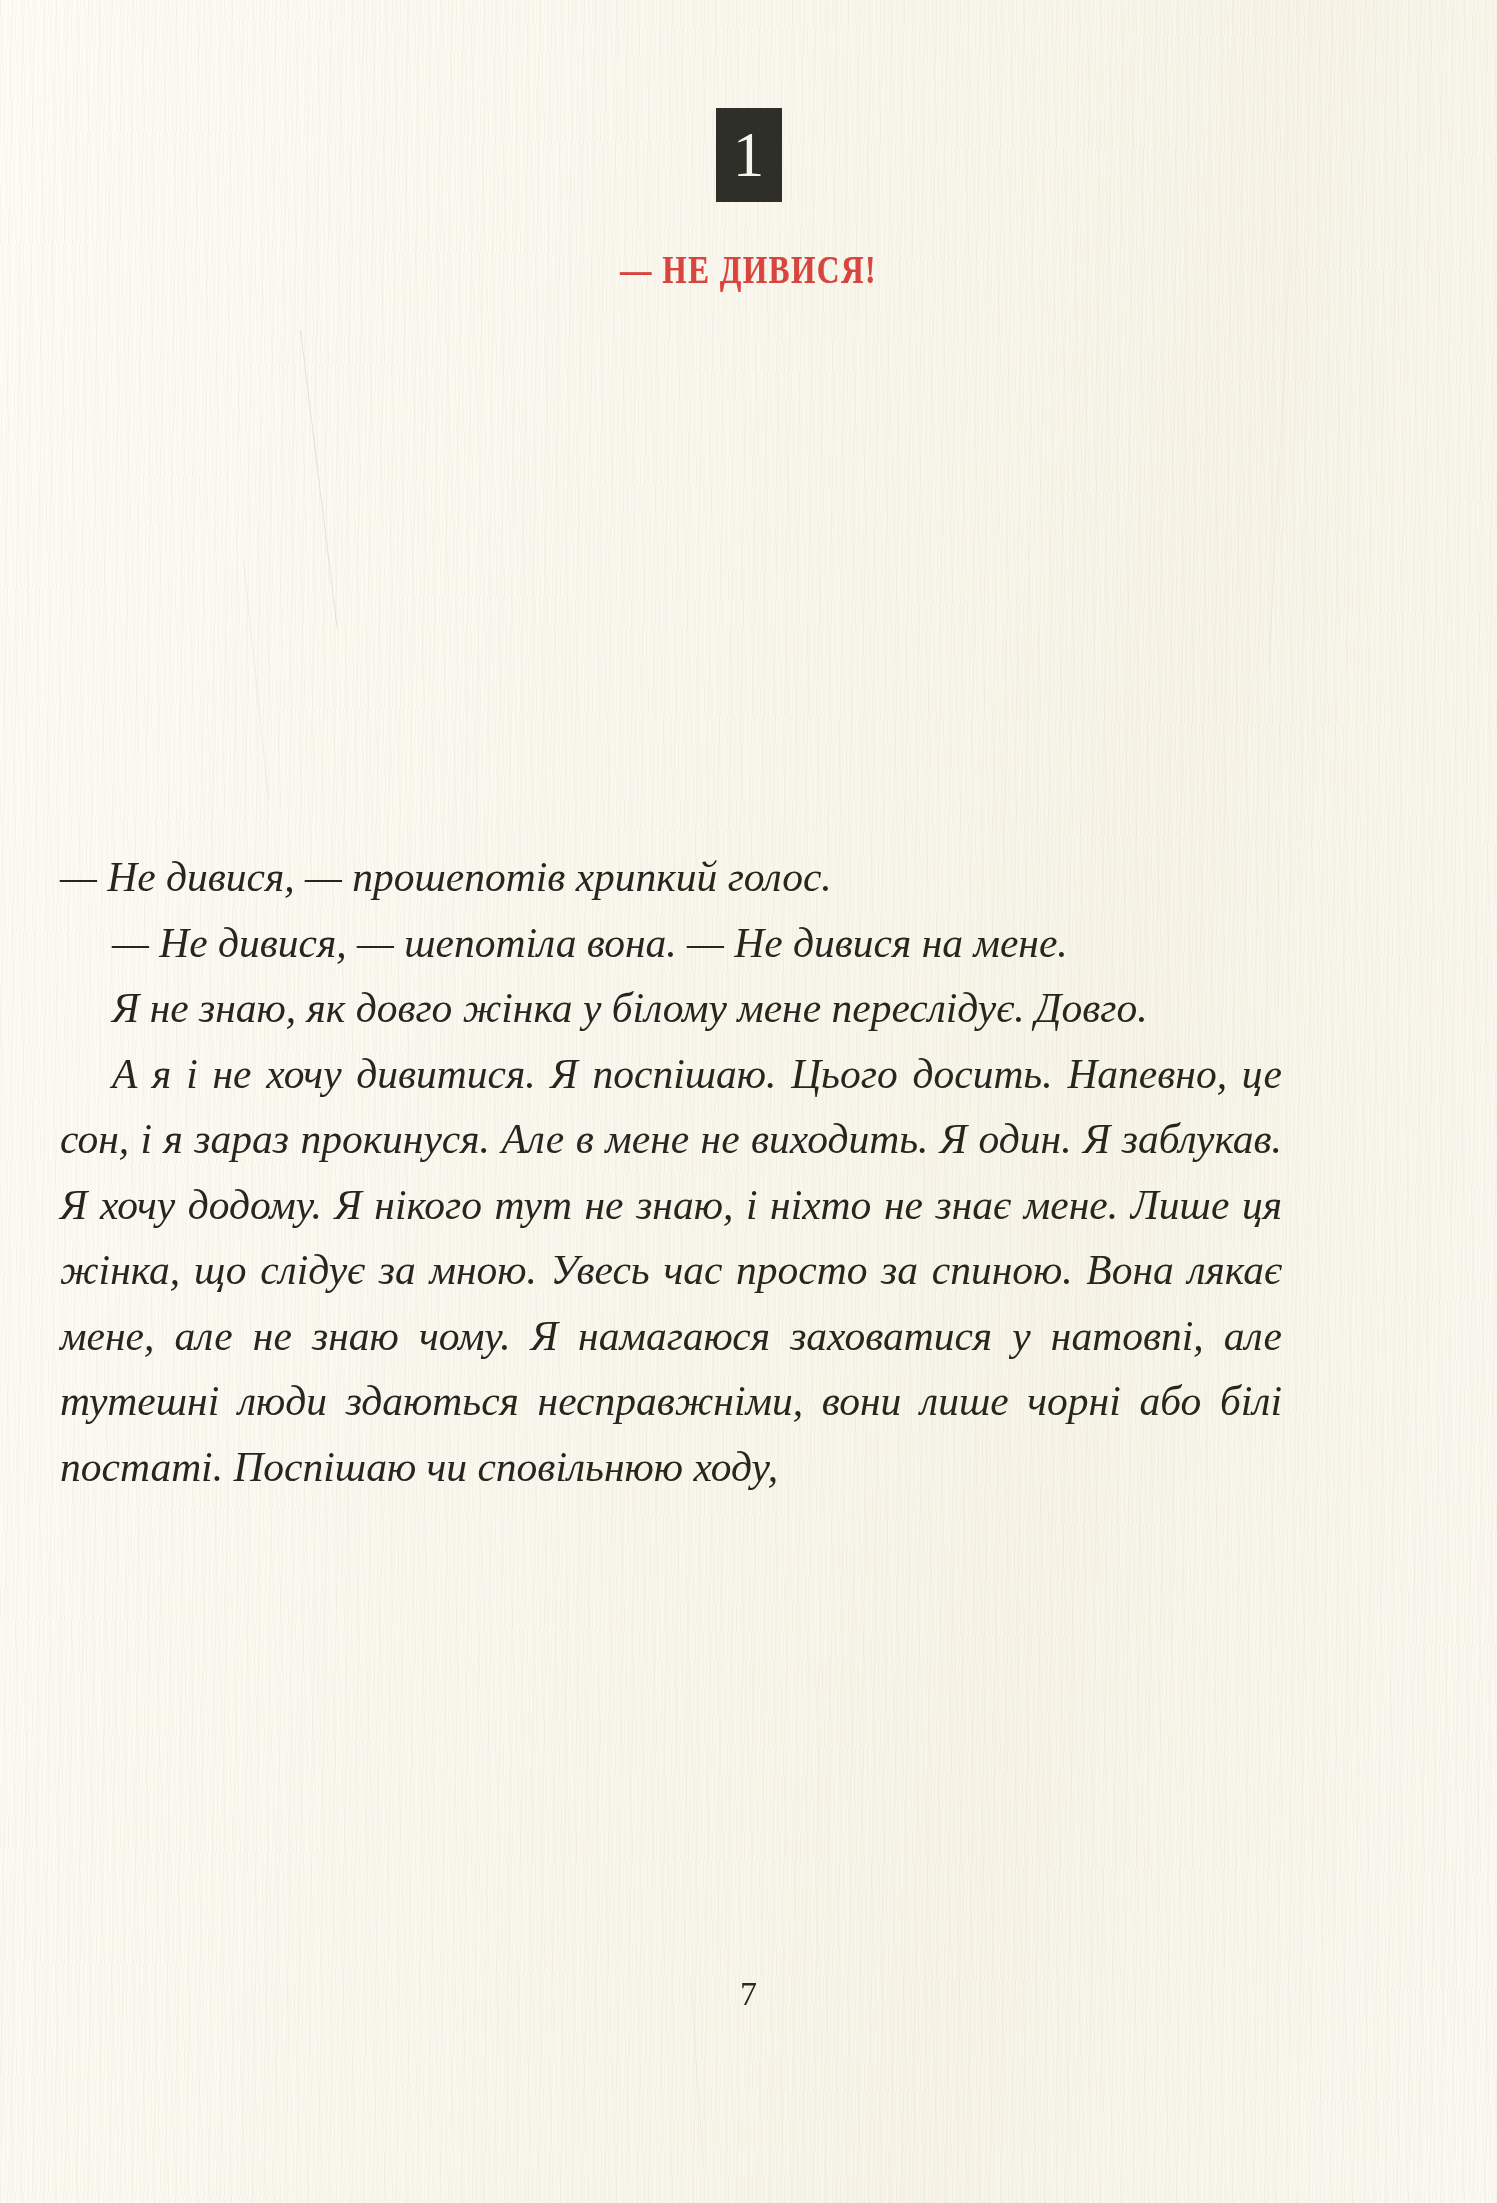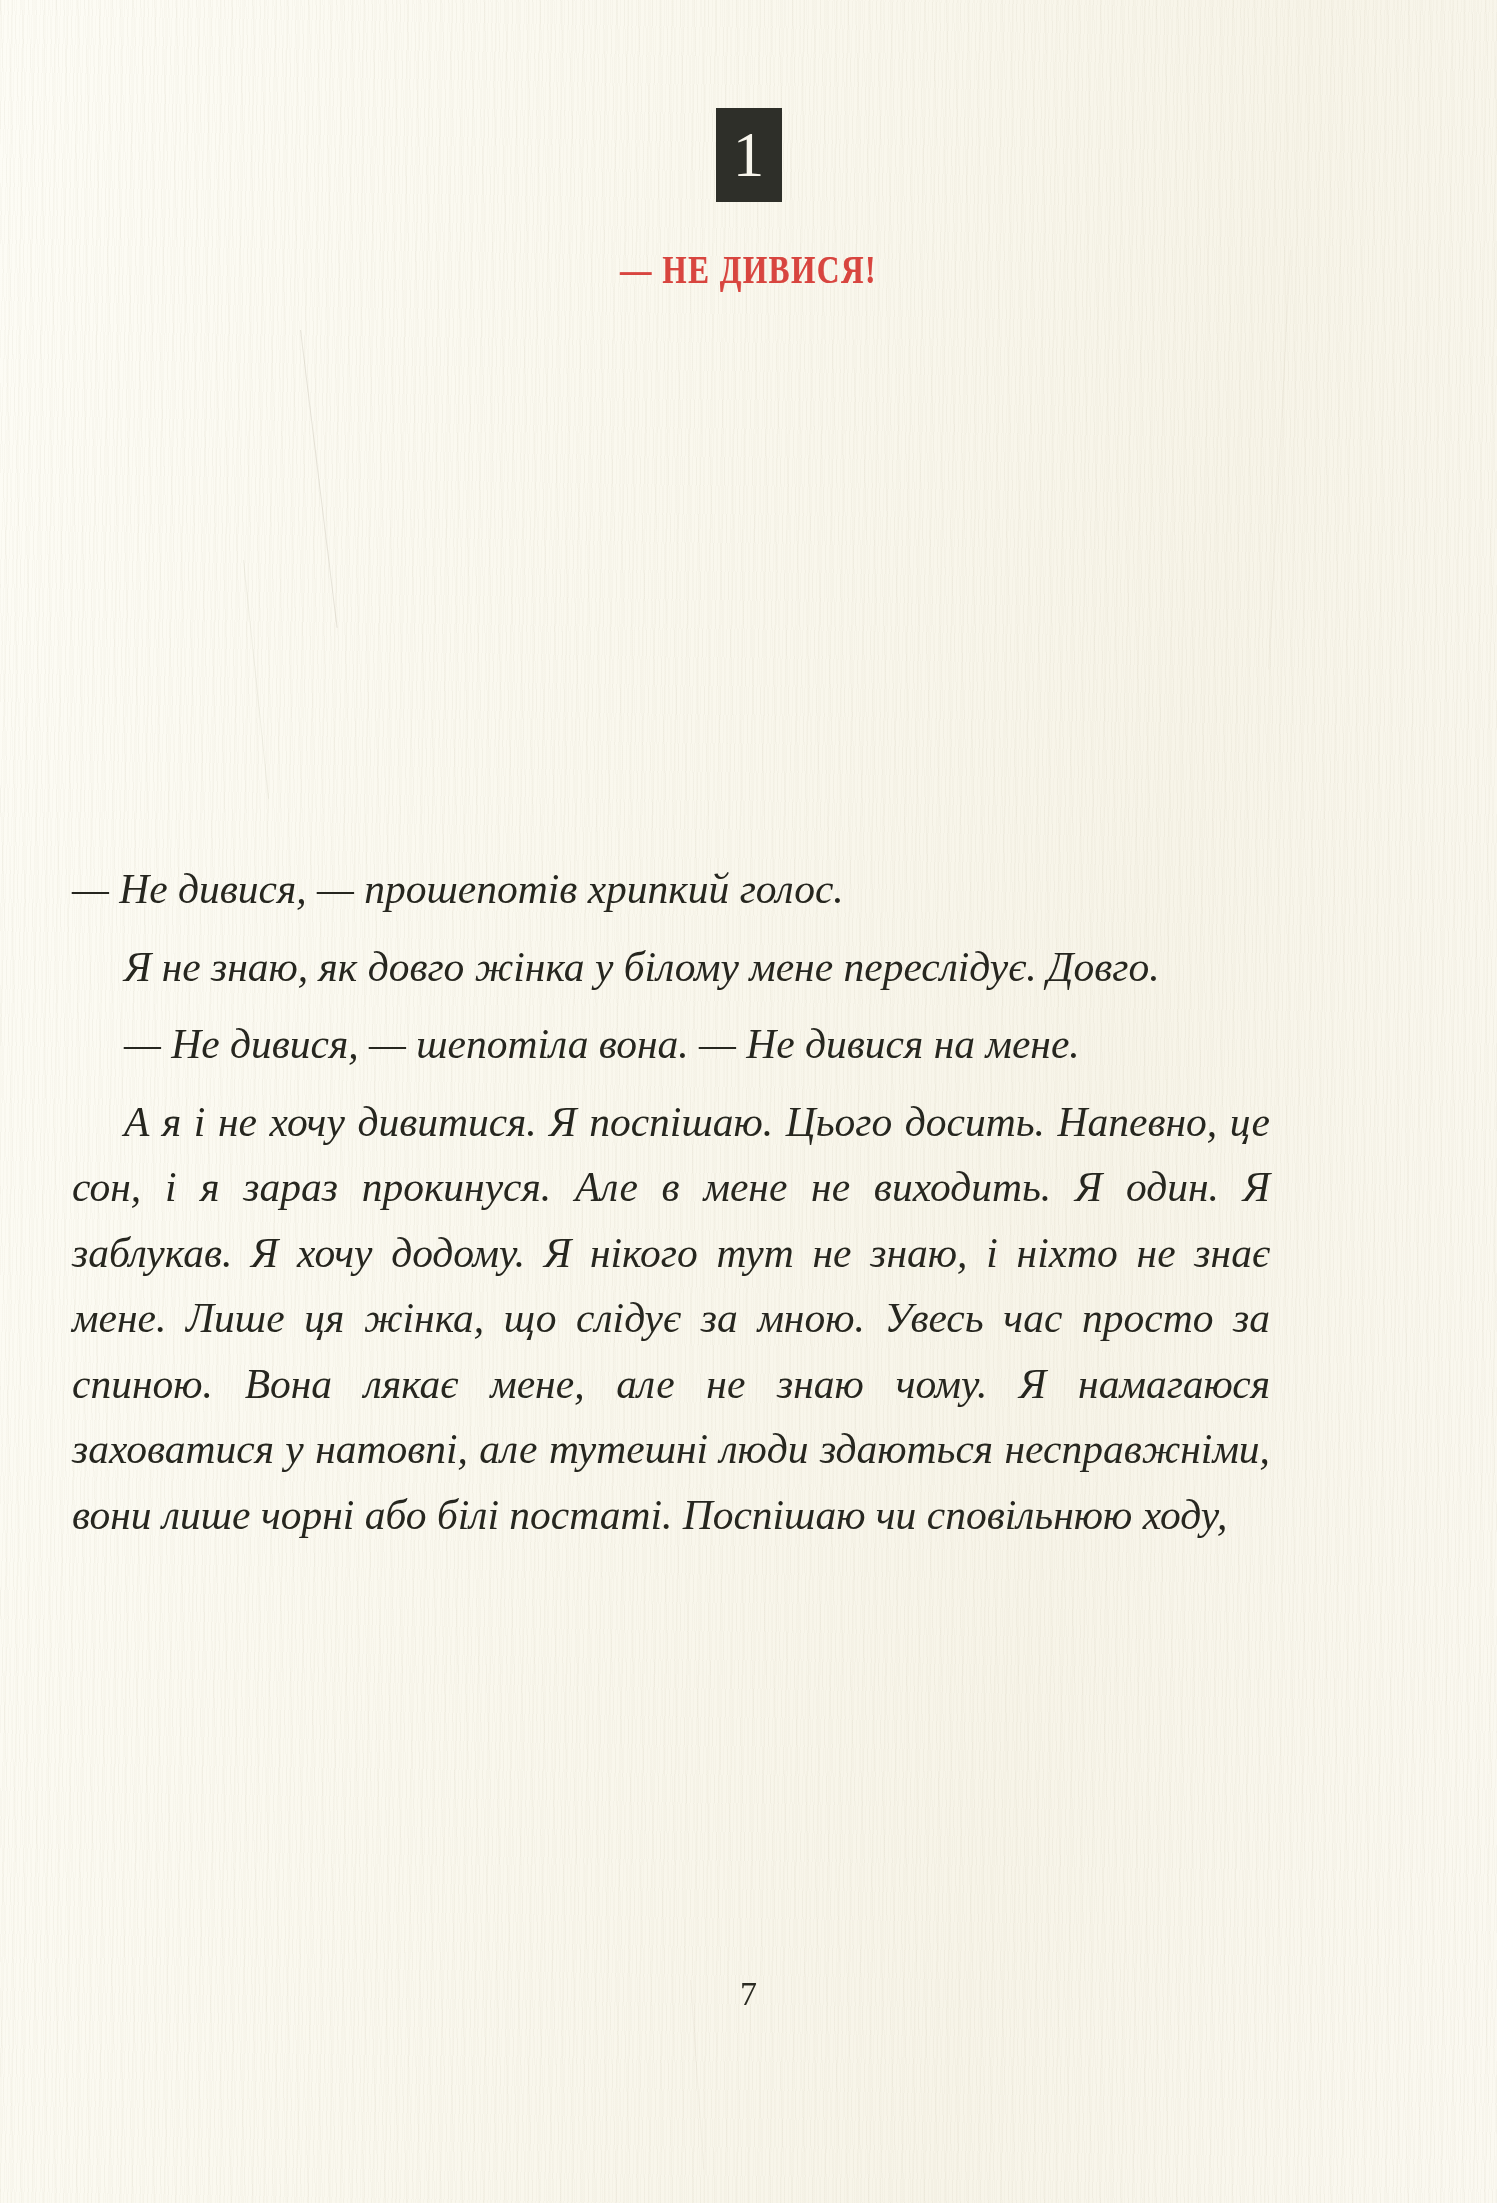--- a/index.html
+++ b/index.html
@@ -100,21 +100,21 @@
     color: #26261f;
     font-family: "Liberation Serif", "DejaVu Serif", serif;
     font-style: italic;
     font-size: 41.5px;
     line-height: 65.5px;
     text-align: justify;
     text-justify: inter-word;
   }
 
   .body-text p {
-    margin: 12px;
+    margin: 0;
     text-indent: 52px;
     hyphens: manual;
   }
   .body-text p.no-indent { text-indent: 0; }
 
   
   .folio {
     position: absolute;
     left: 0;
     right: 0;
@@ -136,20 +136,20 @@
   <div class="fibre c"></div>
   <div class="fibre d"></div>
 
   <div class="chapter-head">
     <div class="chapter-number-box">1</div>
     <div class="chapter-title">— НЕ ДИВИСЯ!</div>
   </div>
 
   <div class="body-text">
     <p class="no-indent">— Не дивися, — прошепотів хрипкий голос.</p>
+    <p>— Не дивися, — шепотіла вона. — Не дивися на мене.</p>
     <p>Я не знаю, як довго жінка у білому мене переслідує. Довго.</p>
-    <p>— Не дивися, — шепотіла вона. — Не дивися на мене.</p>
     <p>А я і не хочу дивитися. Я поспішаю. Цього до­сить. Напевно, це сон, і я зараз прокинуся. Але в мене не виходить. Я один. Я заблукав. Я хочу до­дому. Я нікого тут не знаю, і ніхто не знає мене. Лише ця жінка, що слідує за мною. Увесь час просто за спиною. Вона лякає мене, але не знаю чому. Я намагаюся заховатися у натовпі, але тутешні люди здаються несправжніми, вони лише чорні або білі постаті. Поспішаю чи сповільнюю ходу,</p>
   </div>
 
   <div class="folio">7</div>
 
 </div>
 
 </body></html>

